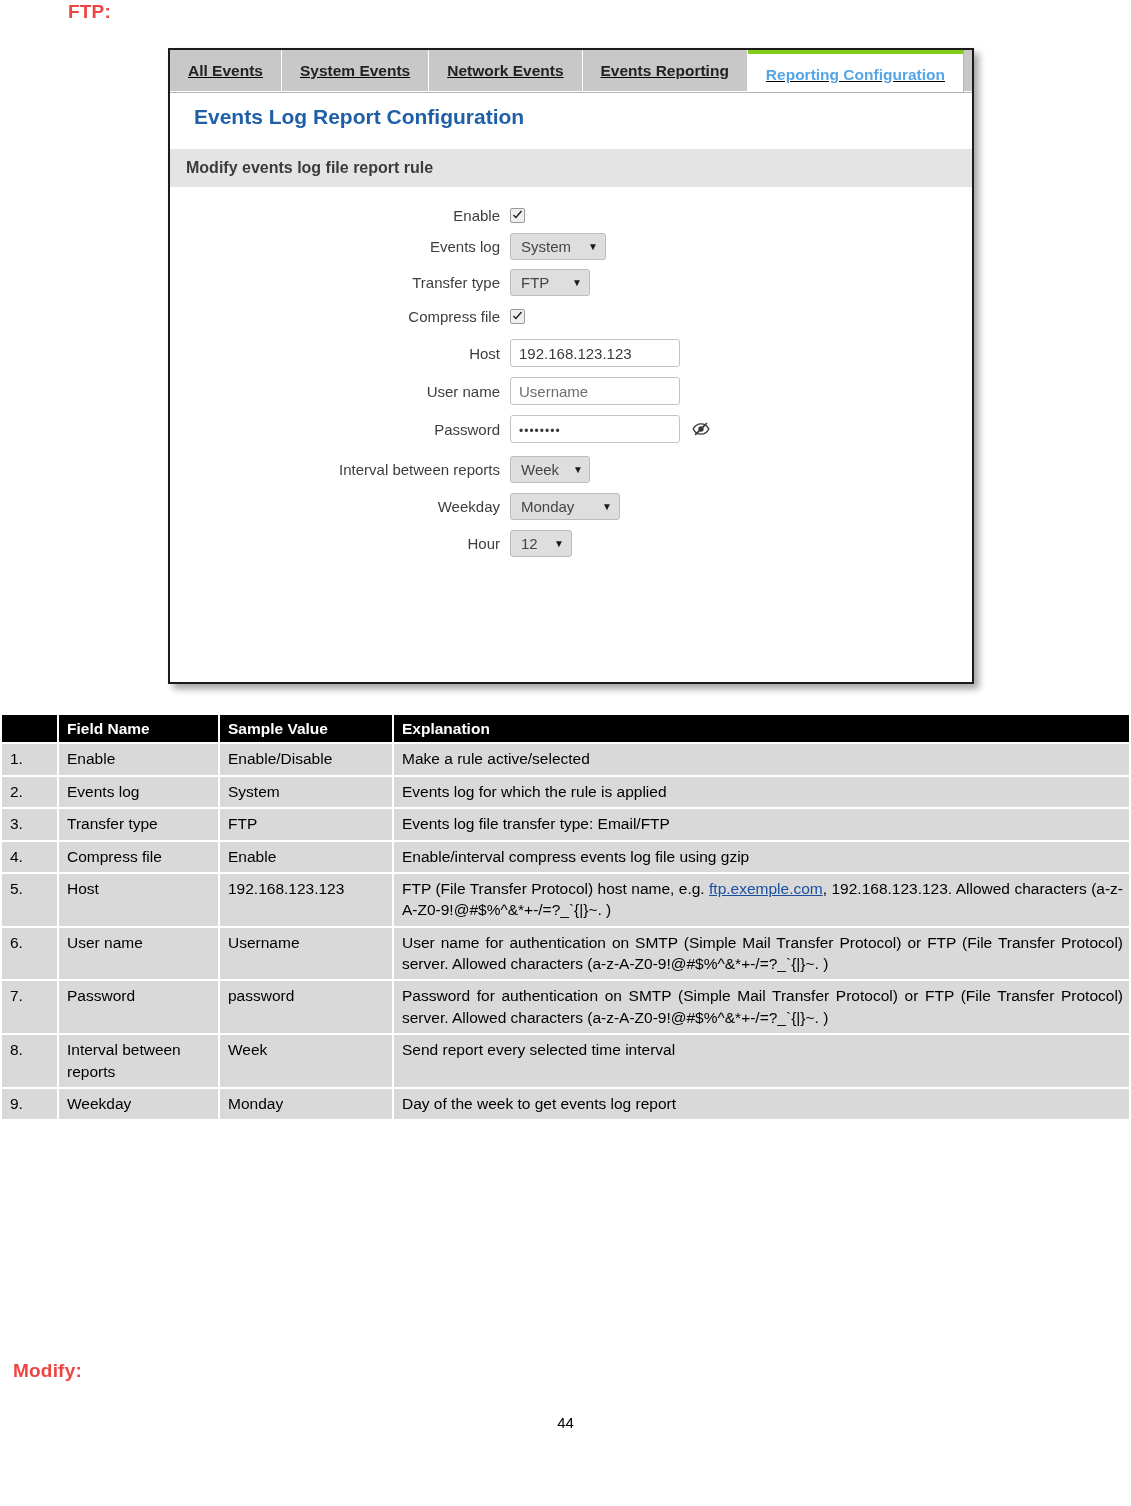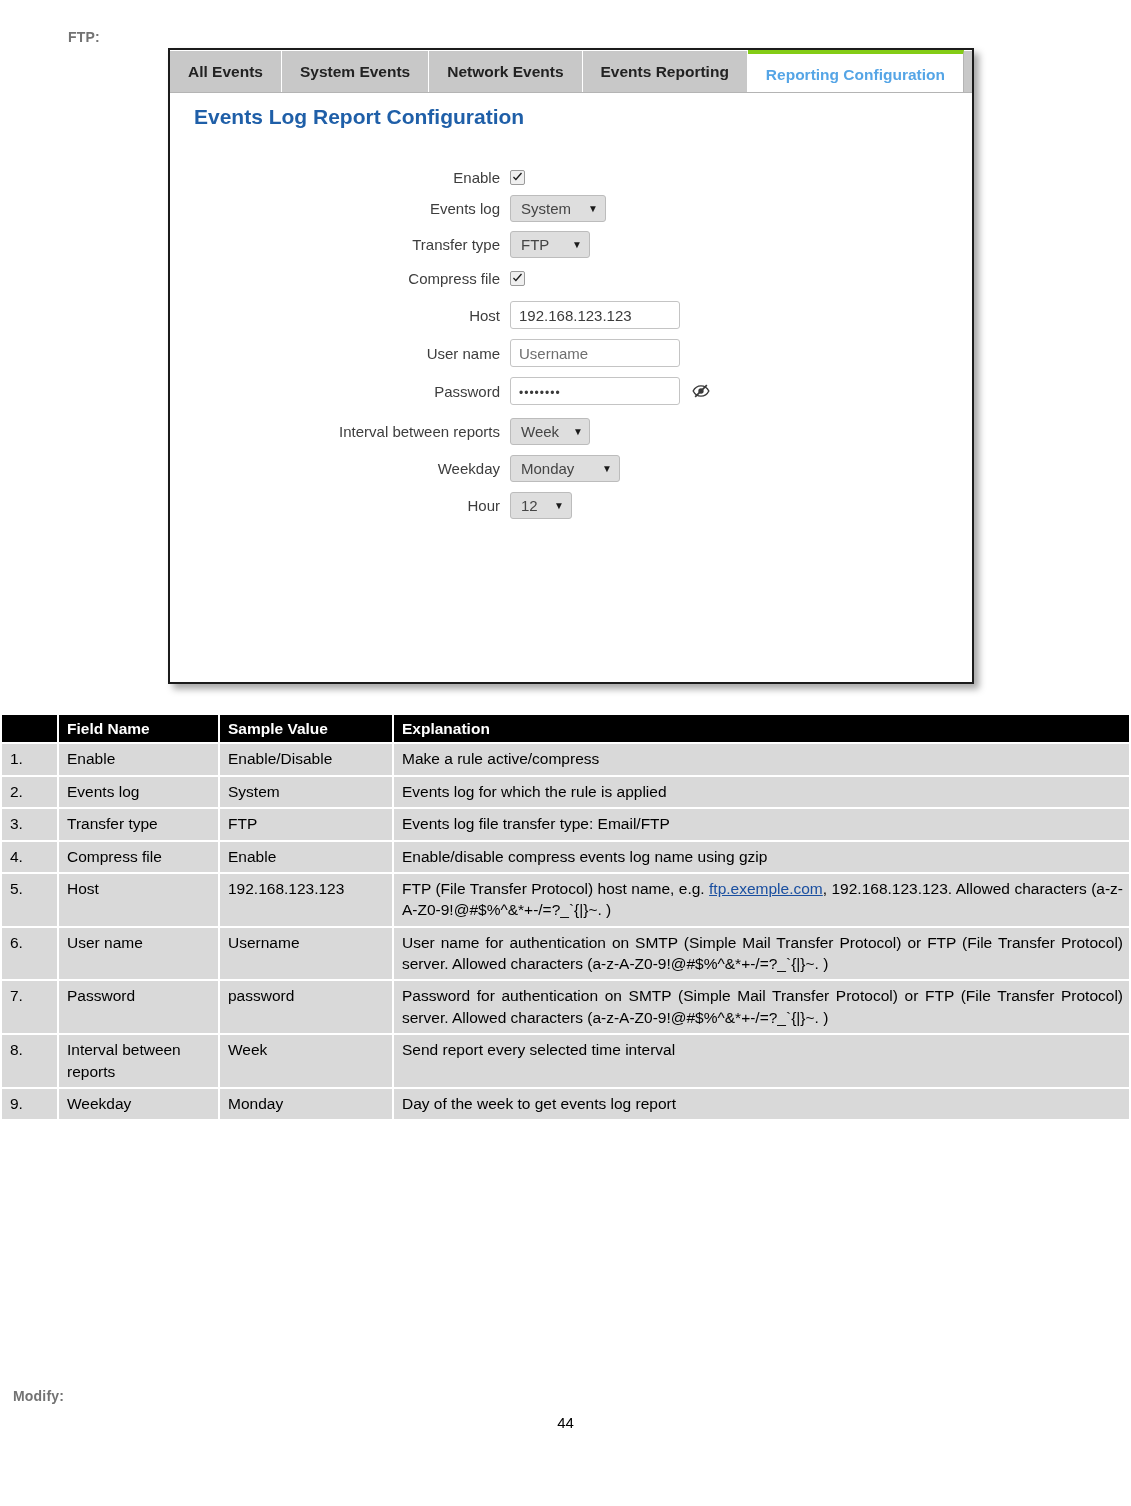--- a/index.html
+++ b/index.html
@@ -13,24 +13,23 @@
     position: relative;
     font-family: "Liberation Sans", sans-serif;
     color: #000000;
     overflow: hidden;
   }
 
   
   .doc-label {
     position: absolute;
     font-weight: bold;
-    font-size: 14px;
-    color: #737373;
+    font-size: 19px;
+    color: #ef4444;
     letter-spacing: 0.2px;
-    margin-top: 28px;
   }
   #ftp-label { left: 68px; top: 1px; }
   #email-label { left: 13px; top: 1360px; }
 
   #page-number {
     position: absolute;
     left: 0; right: 0;
     top: 1414px;
     text-align: center;
     font-size: 15px;
@@ -46,24 +45,25 @@
     height: 636px;
     background: #ffffff;
     border: 2px solid #1b1b1b;
     box-sizing: border-box;
     box-shadow: 5px 5px 7px rgba(0,0,0,0.35);
   }
 
   
   .tab-bar {
     display: flex;
-    align-items: center;
+    align-items: flex-start;
     height: 42px;
     background: #ffffff;
     border-bottom: 1px solid #b4b4b4;
+    text-decoration: underline;
   }
   .tab {
     height: 41px;
     line-height: 41px;
     padding: 0 18px;
     font-size: 15.5px;
     font-weight: bold;
     color: #222222;
     background: #c8c8c8;
     border-right: 1px solid #ffffff;
@@ -233,20 +233,21 @@
       <span>Events Reporting</span>
     </div>
     <div class="tab active">
       <span>Reporting Configuration</span>
     </div>
     <div class="tab-filler"></div>
   </div>
 
   <div class="panel-title">Events Log Report Configuration</div>
 
+  <div class="section-bar">Modify events log file report rule</div>
 
   <div class="form-area">
 
     <div class="form-row">
       <div class="form-label">Enable</div>
       <div class="form-control">
         <span class="ui-checkbox">
           <svg width="11" height="11" viewBox="0 0 11 11">
             <path d="M1 5.6 L3.9 8.6 L10 1.4 L9 0.6 L3.8 6.4 L1.9 4.6 Z" fill="#1a1a1a"></path>
           </svg>
@@ -361,39 +362,39 @@
       <th>Field Name</th>
       <th>Sample Value</th>
       <th>Explanation</th>
     </tr>
   </thead>
   <tbody id="table-body">
       <tr>
         <td class="num">1.</td>
         <td>Enable</td>
         <td>Enable/Disable</td>
-        <td class="expl">Make a rule active/compress</td>
+        <td class="expl">Make a rule active/selected</td>
       </tr>
       <tr>
         <td class="num">2.</td>
         <td>Events log</td>
         <td>System</td>
         <td class="expl">Events log for which the rule is applied</td>
       </tr>
       <tr>
         <td class="num">3.</td>
         <td>Transfer type</td>
         <td>FTP</td>
         <td class="expl">Events log file transfer type: Email/FTP</td>
       </tr>
       <tr>
         <td class="num">4.</td>
         <td>Compress  file</td>
         <td>Enable</td>
-        <td class="expl">Enable/disable compress events log name using gzip</td>
+        <td class="expl">Enable/interval compress events log file using gzip</td>
       </tr>
       <tr>
         <td class="num">5.</td>
         <td>Host</td>
         <td>192.168.123.123</td>
         <td class="expl">FTP (File Transfer Protocol) host name, e.g. <a href="#">ftp.exemple.com</a>, 192.168.123.123. Allowed characters (a-z-A-Z0-9!@#$%^&amp;*+-/=?_`{|}~. )</td>
       </tr>
       <tr>
         <td class="num">6.</td>
         <td>User name</td>

